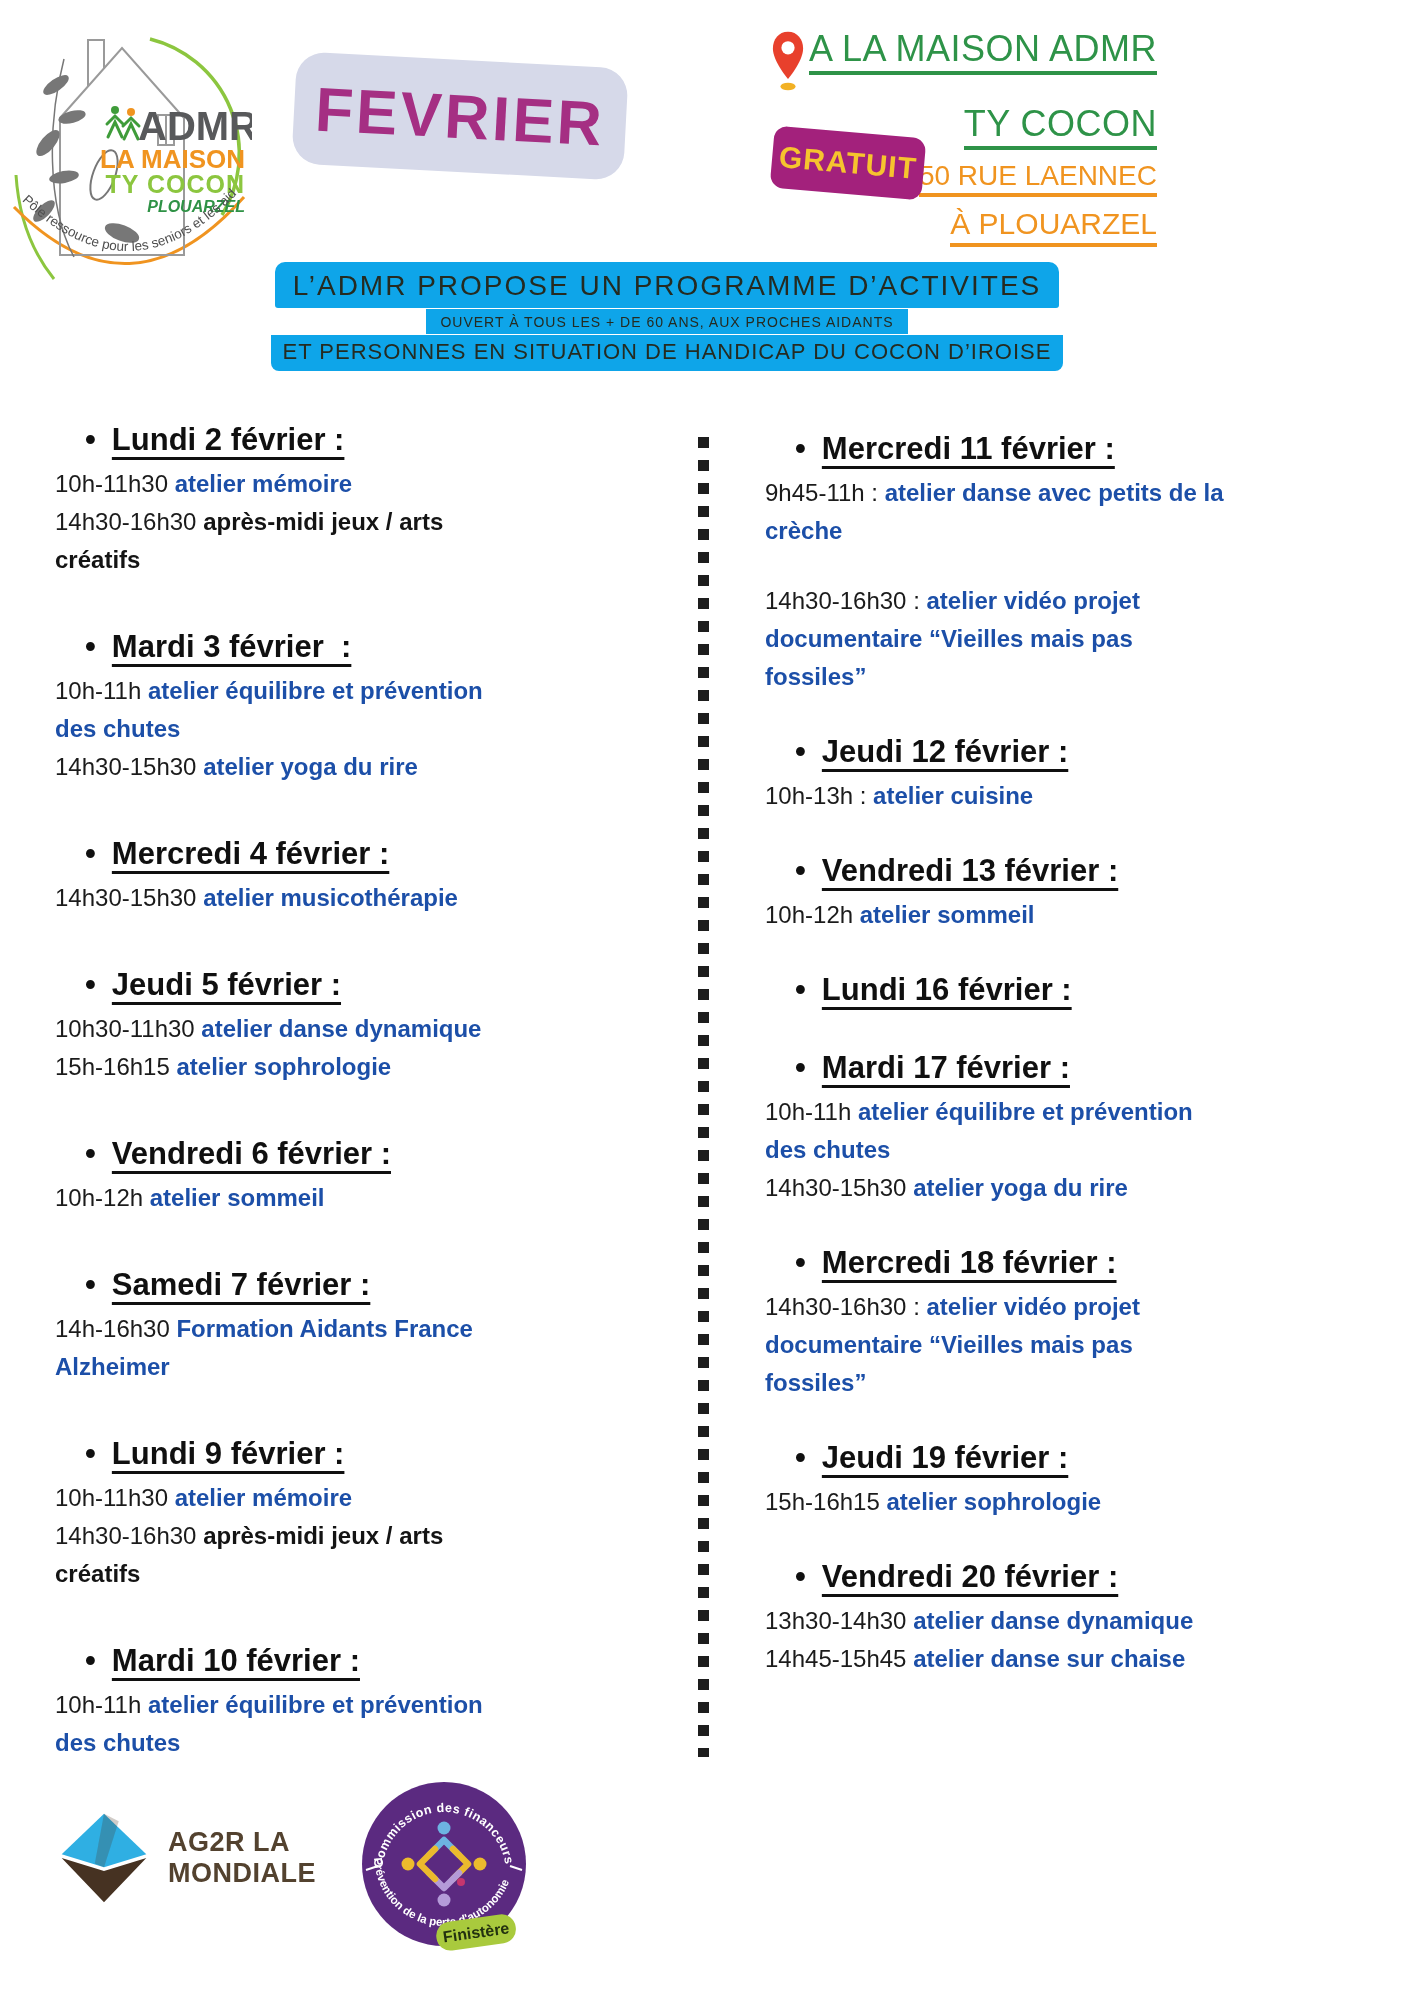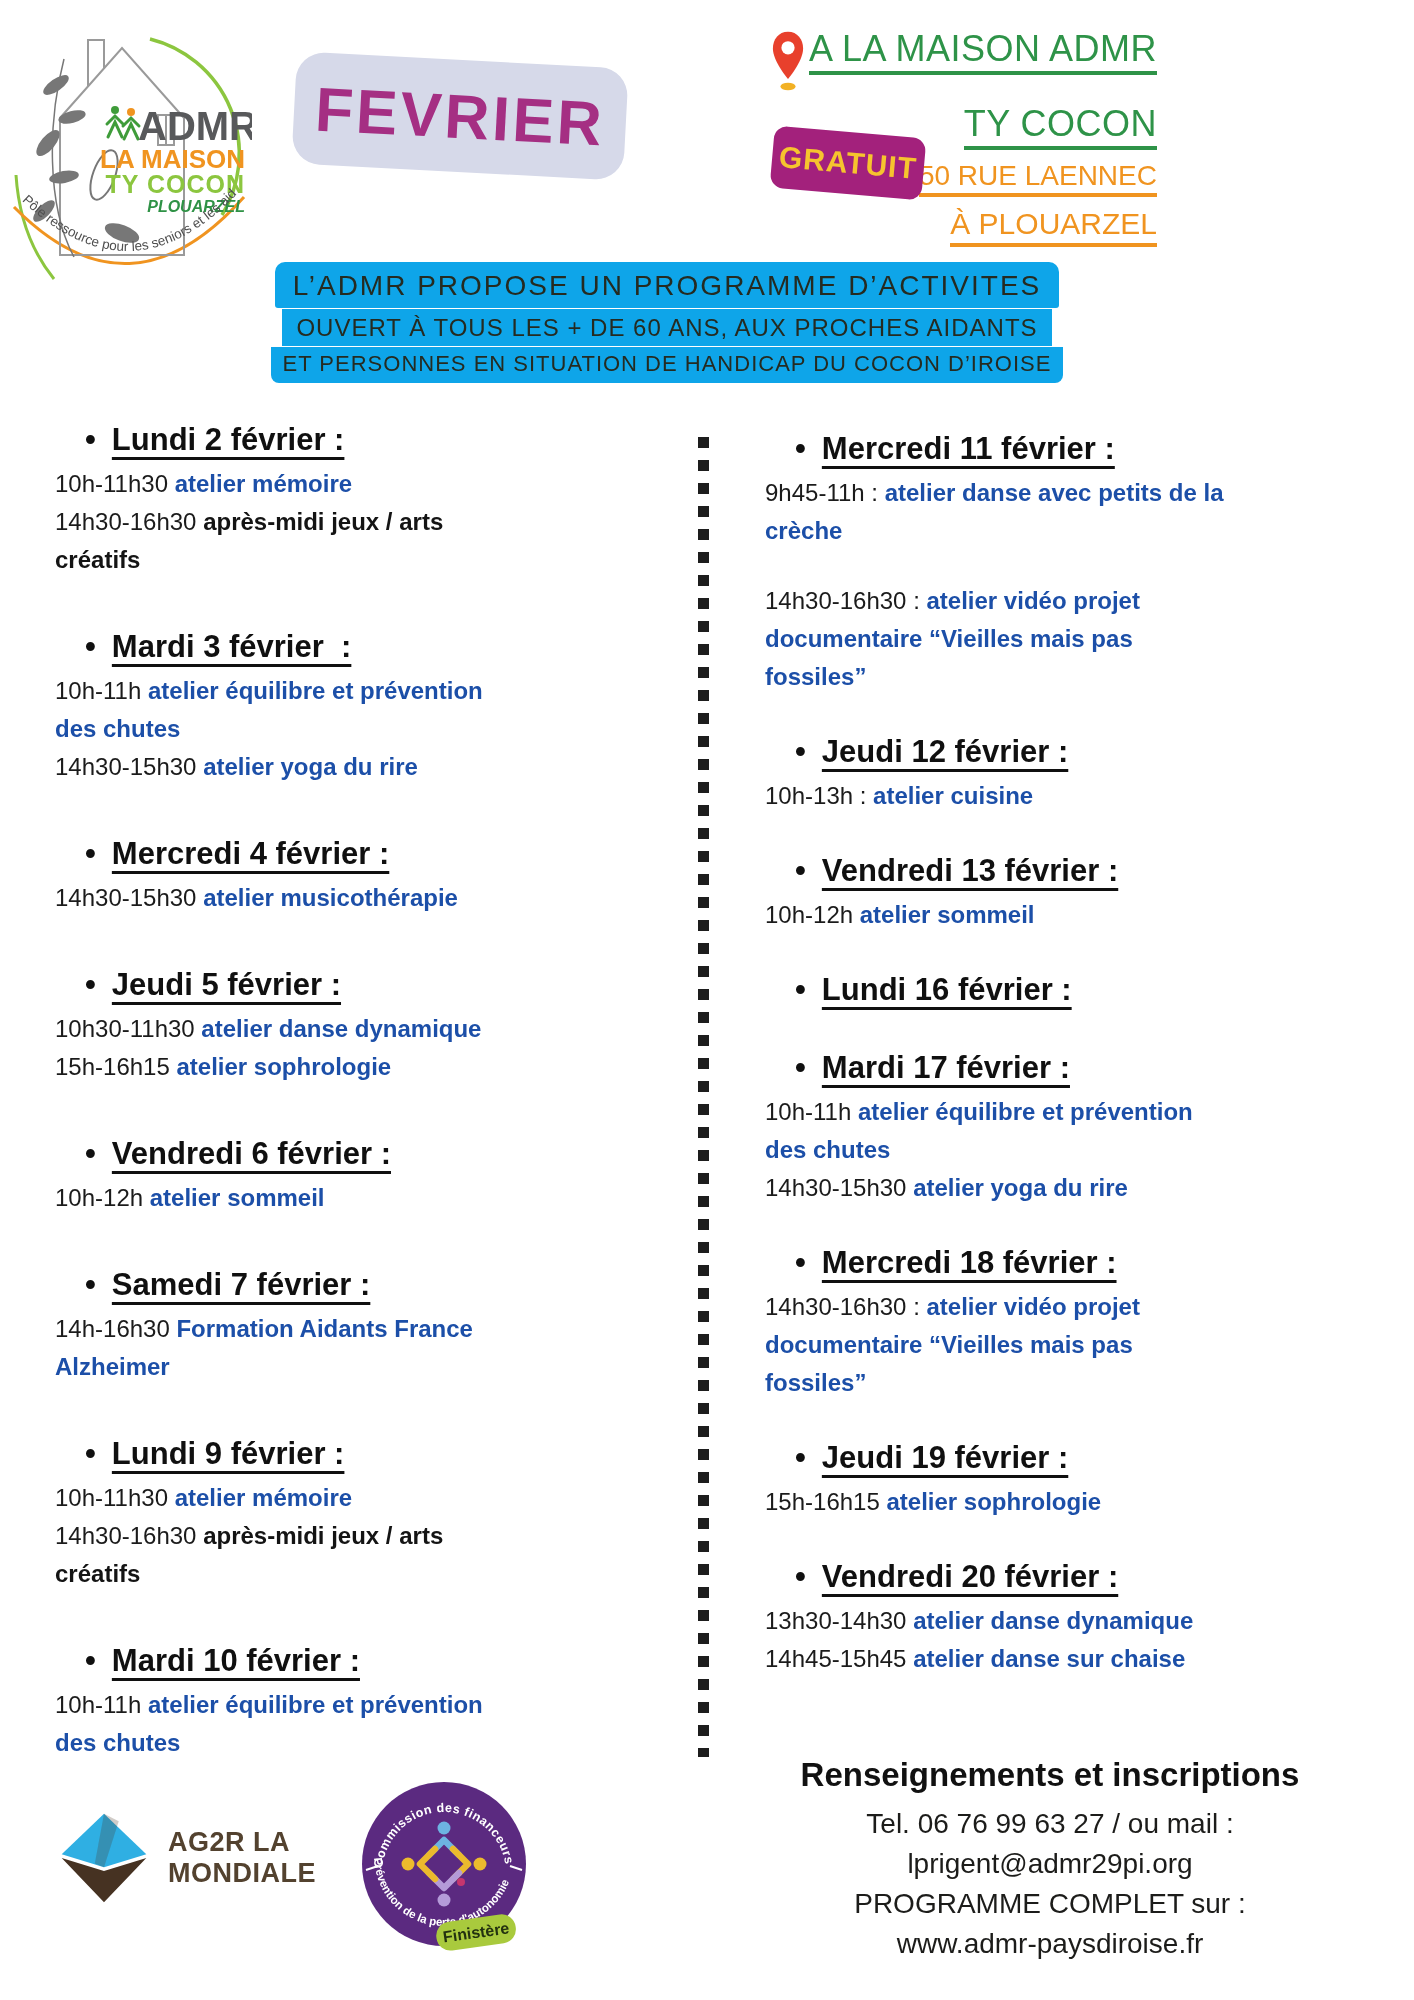--- a/index.html
+++ b/index.html
@@ -26,21 +26,21 @@
 
   .free-badge{position:absolute;left:772px;top:132px;width:152px;height:62px;
     background:#a3217c;border-radius:13px;transform:rotate(5deg);
     display:flex;align-items:center;justify-content:center;}
   .free-badge span{font-size:30px;font-weight:800;letter-spacing:1px;color:#f6c42e;}
 
   .banner{position:absolute;left:255px;top:262px;width:824px;
     display:flex;flex-direction:column;align-items:center;}
   .banner-line{background:#0ea5e9;color:#252b21;font-weight:400;white-space:nowrap;}
   .banner-line.l1{font-size:28px;letter-spacing:2px;padding:8px 18px 6px;border-radius:10px 10px 3px 3px;}
-  .banner-line.l2{font-size:24px;letter-spacing:1px;padding:5px 14px 4px;margin-top:1px;}
+  .banner-line.l2{font-size:14px;letter-spacing:1px;padding:5px 14px 4px;margin-top:1px;}
   .banner-line.l3{font-size:22px;letter-spacing:1px;padding:4px 12px 6px;margin-top:1px;border-radius:0 0 8px 8px;}
 
   
   .divider{position:absolute;left:698px;top:437px;width:11px;height:1320px;
     background:repeating-linear-gradient(to bottom,#1d1d1d 0 11px,transparent 11px 23px);}
 
   .col{position:absolute;}
   .col-left{left:55px;top:418px;width:620px;}
   .col-right{left:753px;top:427px;width:645px;margin-left:12px;}
 
@@ -224,27 +224,20 @@
         <div class="day-date"><span class="bullet">•</span><span class="date-text">Jeudi 19 février :</span></div>
         <div class="day-line"><span class="seg-time">15h-16h15 </span><span class="seg-act">atelier sophrologie</span></div>
       </div>
       <div class="day-block">
         <div class="day-date"><span class="bullet">•</span><span class="date-text">Vendredi 20 février :</span></div>
         <div class="day-line"><span class="seg-time">13h30-14h30 </span><span class="seg-act">atelier danse dynamique</span></div>
         <div class="day-line"><span class="seg-time">14h45-15h45 </span><span class="seg-act">atelier danse sur chaise</span></div>
       </div>
     </div>
 
-  <div class="contact">
-    <div class="contact-heading">Renseignements et inscriptions</div>
-    <div class="contact-line">Tel. 06 76 99 63 27 / ou mail :</div>
-    <div class="contact-line">lprigent@admr29pi.org</div>
-    <div class="contact-line">PROGRAMME COMPLET sur :</div>
-    <div class="contact-line">www.admr-paysdiroise.fr</div>
-  </div>
 
   <div class="ag2r">
     <svg width="92" height="92" viewBox="0 0 100 100">
       <path d="M 50,2 L 96,46 L 50,60 L 4,46 Z" fill="#2fafe3"></path>
       <path d="M 4,50 L 50,64 L 96,50 L 50,98 Z" fill="#463222"></path>
       <path d="M 50,2 L 66,10 L 50,60 L 40,56 Z" fill="#463222" opacity="0.25"></path>
     </svg>
     <div class="ag2r-text">
       <div>AG2R LA</div>
       <div>MONDIALE</div>

